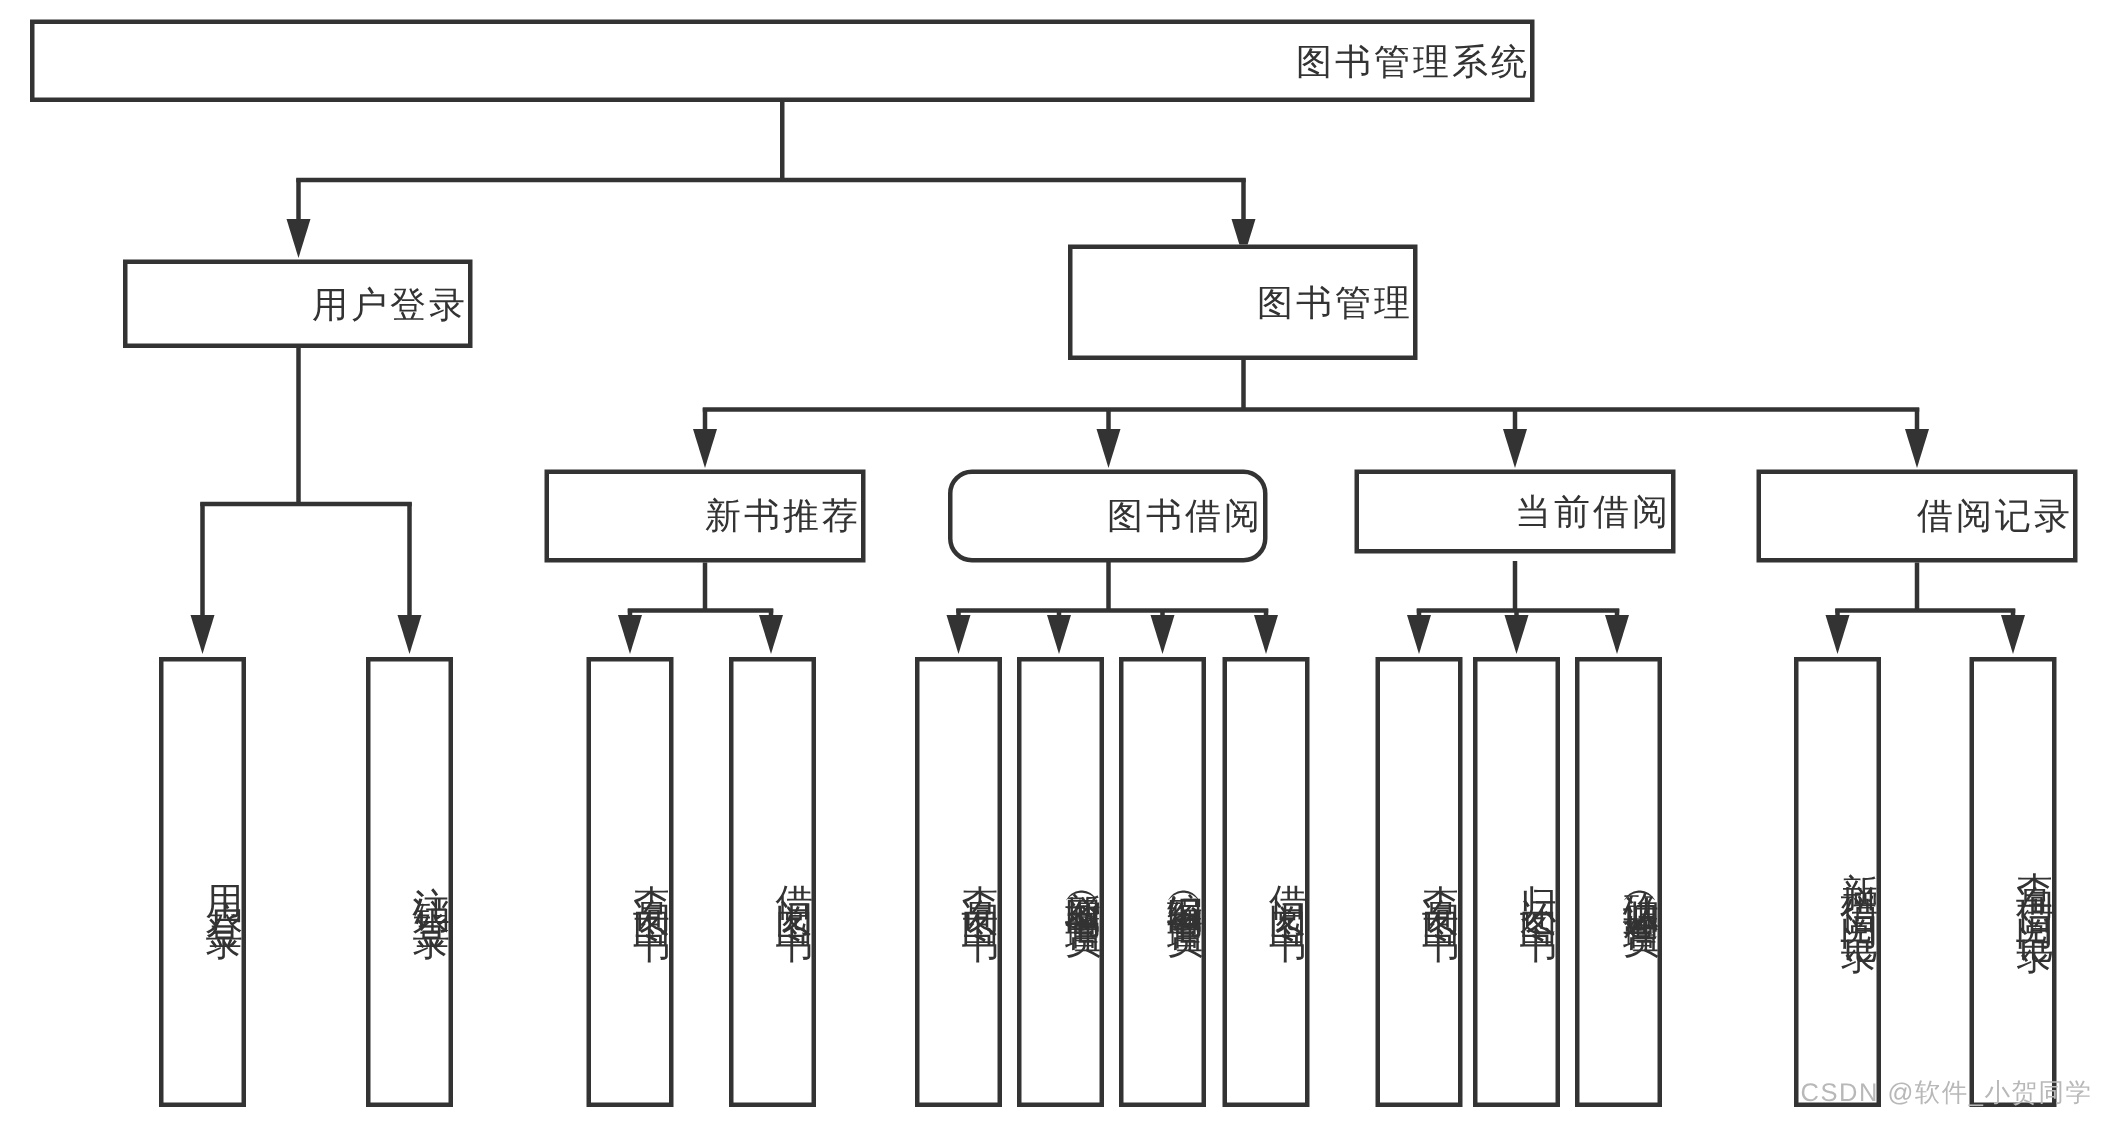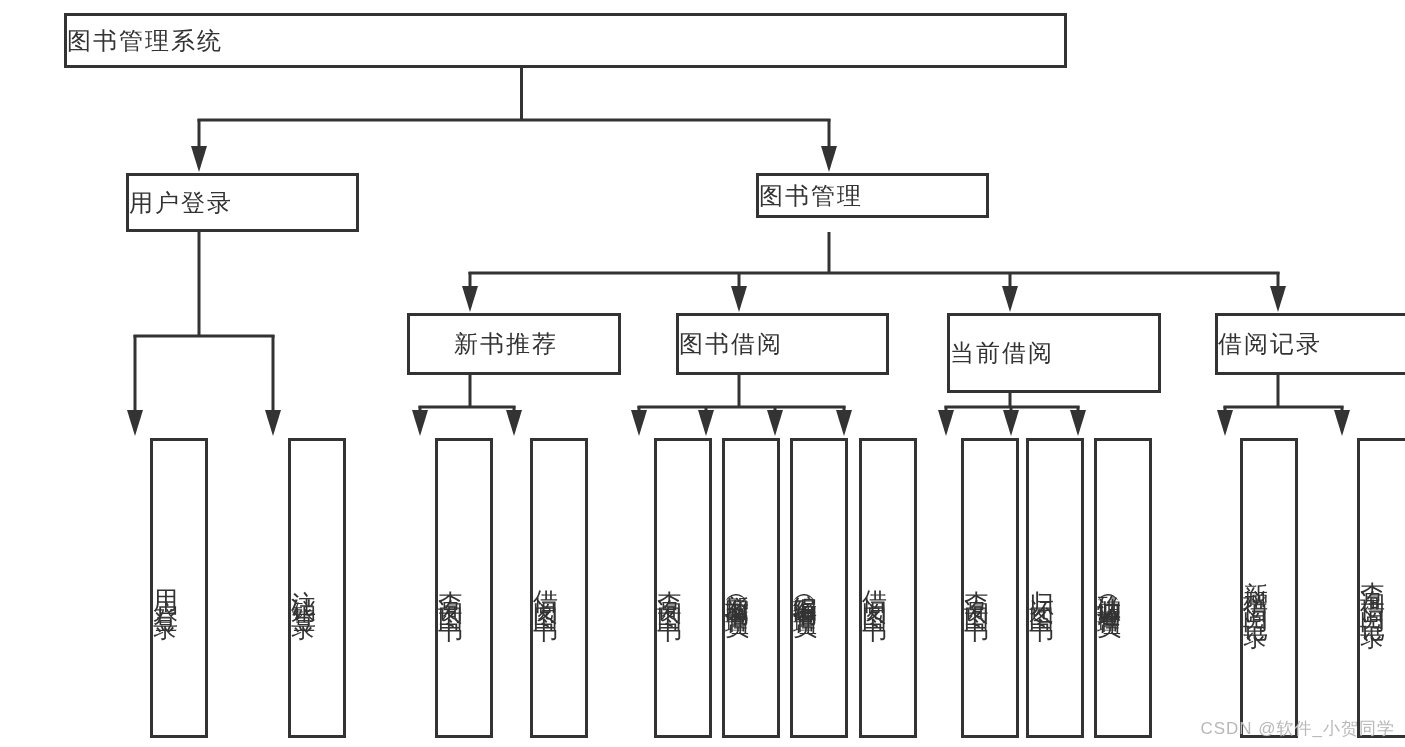--- a/index.html
+++ b/index.html
@@ -19,23 +19,22 @@
   .connectors{position:absolute;left:0;top:0;width:1405px;height:747px;}
   .connectors line{stroke:var(--line);stroke-width:3;}
   .connectors polygon{fill:var(--line);stroke:none;}
   .node{
     position:absolute;
     box-sizing:border-box;
     border:3px solid var(--line);
     background:var(--bg);
     display:flex;
     align-items:center;
-    justify-content:flex-start;
+    justify-content:flex-end;
     color:var(--text);
-    margin-left:44px;
   }
   .hnode span{
     font-size:24px;
     letter-spacing:2px;
     color:var(--text);
     white-space:nowrap;
   }
   .vnode{width:58px;top:438px;height:300px;}
   .vtext{
     writing-mode:vertical-rl;
@@ -126,31 +125,31 @@
     <polygon points="1334,410 1350,410 1342,436"></polygon>
   </svg>
 
   <div class="node hnode" style="left:20px;top:13px;width:1003px;height:55px;">
     <span>图书管理系统</span>
   </div>
 
   <div class="node hnode" style="left:82px;top:173px;width:233px;height:59px;">
     <span>用户登录</span>
   </div>
-  <div class="node hnode" style="left:712px;top:173px;width:233px;height:45px;">
+  <div class="node hnode" style="left:712px;top:163px;width:233px;height:77px;">
     <span>图书管理</span>
   </div>
 
   <div class="node hnode" style="left:363px;top:313px;width:214px;height:62px;padding-left:44px;">
     <span>新书推荐</span>
   </div>
-  <div class="node hnode" style="left:632px;top:313px;width:213px;height:62px;">
+  <div class="node hnode" style="left:632px;top:313px;width:213px;height:62px;border-radius:16px;">
     <span>图书借阅</span>
   </div>
-  <div class="node hnode" style="left:903px;top:313px;width:214px;height:80px;">
+  <div class="node hnode" style="left:903px;top:313px;width:214px;height:56px;">
     <span>当前借阅</span>
   </div>
   <div class="node hnode" style="left:1171px;top:313px;width:214px;height:62px;">
     <span>借阅记录</span>
   </div>
 
   <div class="node vnode" style="left:106px;">
     <span class="vtext">用户登录</span>
   </div>
   <div class="node vnode" style="left:244px;">

